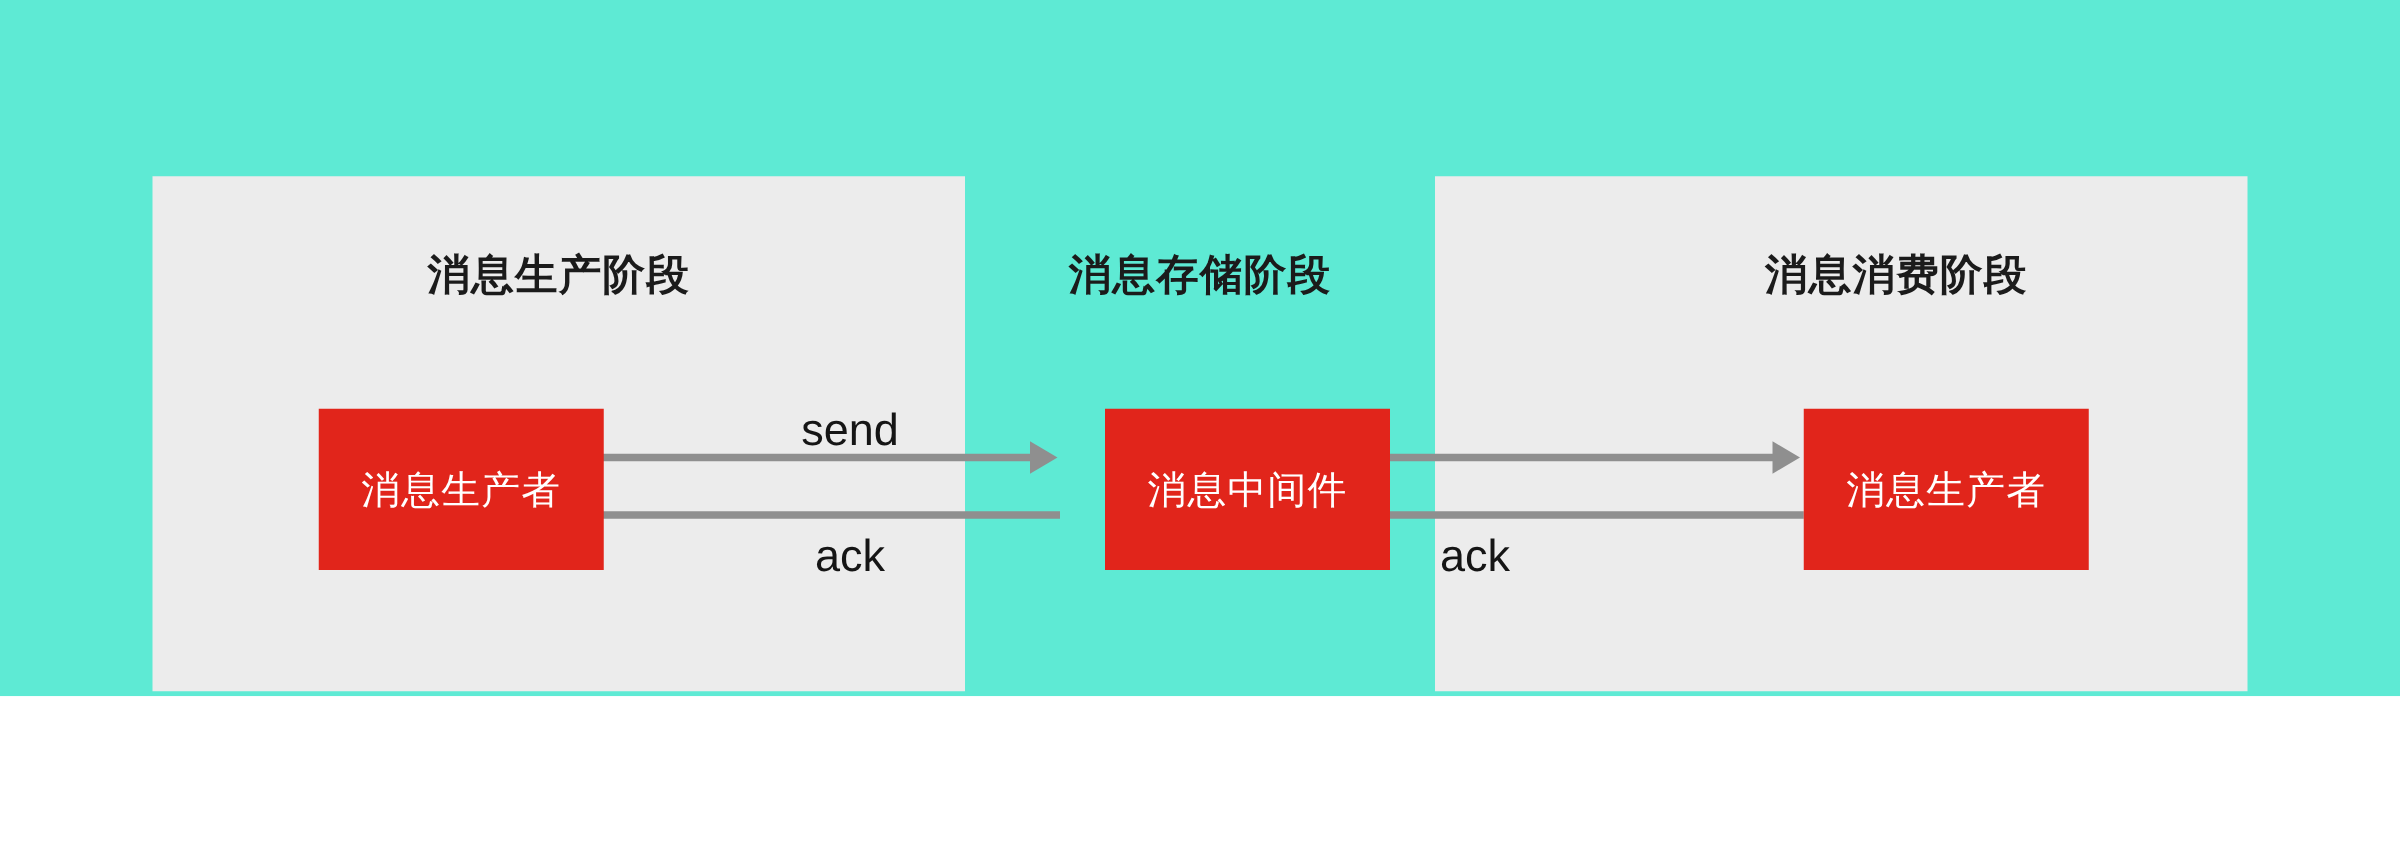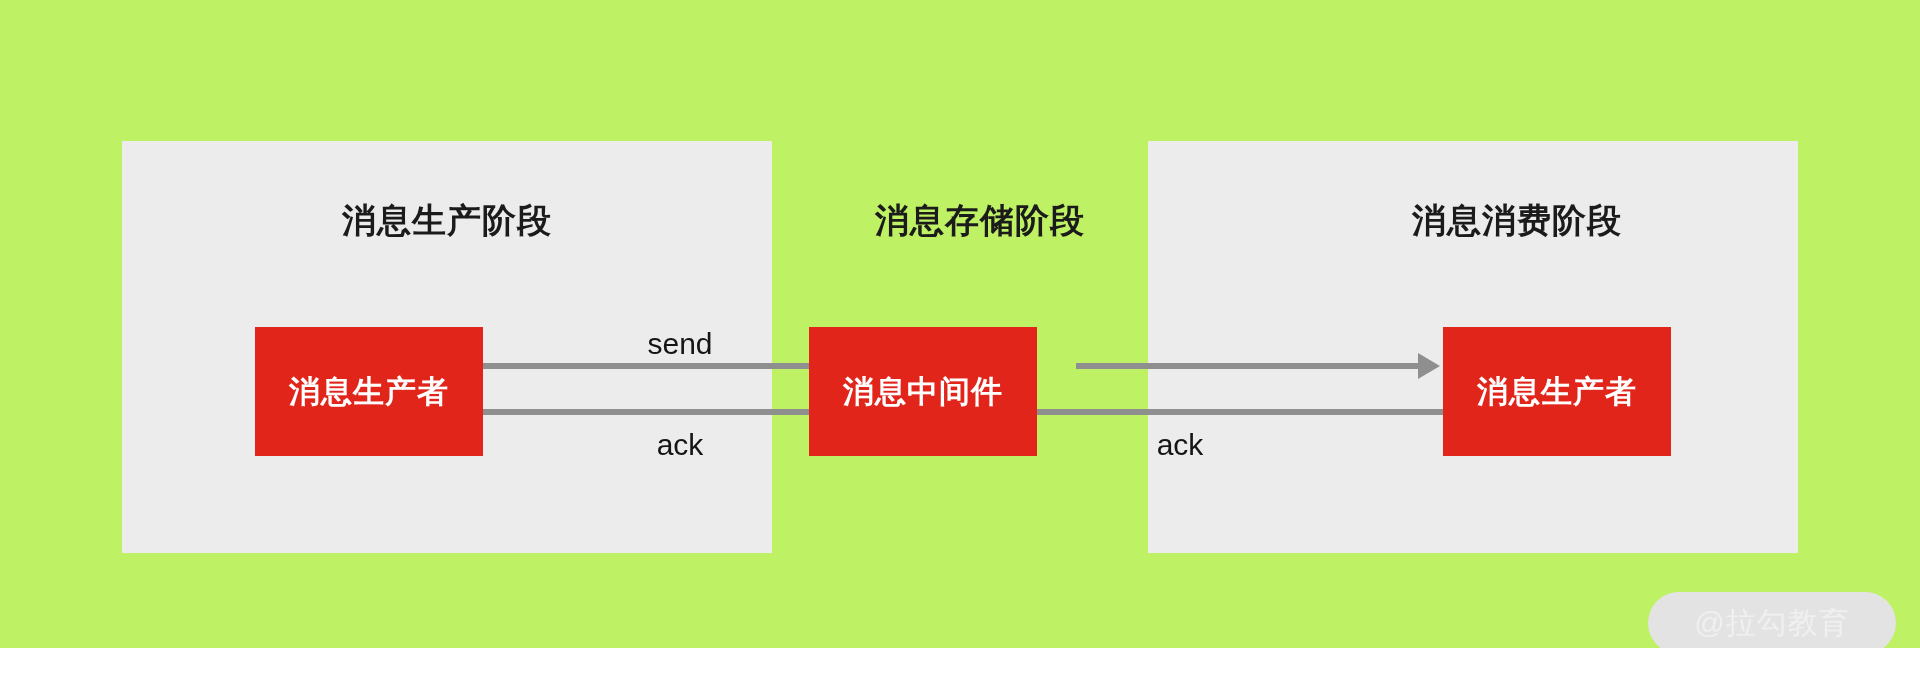--- a/index.html
+++ b/index.html
@@ -7,22 +7,22 @@
     margin: 0;
     padding: 0;
     background: #ffffff;
   }
   body {
     font-family: "Liberation Sans", "DejaVu Sans", sans-serif;
   }
   #canvas {
     position: relative;
     width: 1920px;
-    height: 648px;
-    background: #bef264;
+    height: 557px;
+    background: #5eead4;
     overflow: hidden;
   }
 
   
   .stage-panel {
     position: absolute;
     background: #ececec;
   }
   #panel-produce { left: 122px;  top: 141px; width: 650px; height: 412px; }
   #panel-consume { left: 1148px; top: 141px; width: 650px; height: 412px; }
@@ -34,42 +34,42 @@
     height: 50px;
     line-height: 50px;
     font-size: 34px;
     font-weight: bold;
     color: #1b1b1b;
     text-align: center;
     letter-spacing: 1px;
     white-space: nowrap;
   }
   #title-produce { left: 122px;  width: 650px; }
-  #title-store   { left: 772px;  width: 376px; padding-left: 20px; }
+  #title-store   { left: 772px;  width: 376px; }
   #title-consume { left: 1148px; width: 650px; margin-left: 44px; }
 
   
   .node-box {
     position: absolute;
     top: 327px;
     width: 228px;
     height: 129px;
     background: #e1251b;
     color: #ffffff;
     font-size: 31px;
-    font-weight: bold;
+    font-weight: normal;
     display: flex;
     align-items: center;
     justify-content: center;
     letter-spacing: 1px;
     white-space: nowrap;
     box-sizing: border-box;
   }
   #node-producer   { left: 255px;  }
-  #node-broker     { left: 809px;  }
+  #node-broker     { left: 884px;  }
   #node-consumer   { left: 1443px; }
 
   
   .arrow-line {
     position: absolute;
     height: 6px;
     background: #8f8f8f;
   }
   .arrow-head {
     position: absolute;
@@ -89,21 +89,21 @@
 
   
   #line-pull { left: 1076px; top: 363px; width: 344px; }
   #head-pull { left: 1418px; top: 353px; }
   #line-ack-right { left: 1012px; top: 409px; width: 431px; }
   #head-ack-right { left: 990px; top: 399px; }
 
   
   .arrow-label {
     position: absolute;
-    font-size: 30px;
+    font-size: 36px;
     color: #151515;
     text-align: center;
     white-space: nowrap;
     height: 38px;
     line-height: 38px;
   }
   #label-send      { left: 560px;  top: 325px; width: 240px; }
   #label-ack-left  { left: 560px;  top: 426px; width: 240px; }
   #label-pull      { left: 1060px; top: 325px; width: 240px; }
   #label-ack-right { left: 1060px; top: 426px; width: 240px; }

